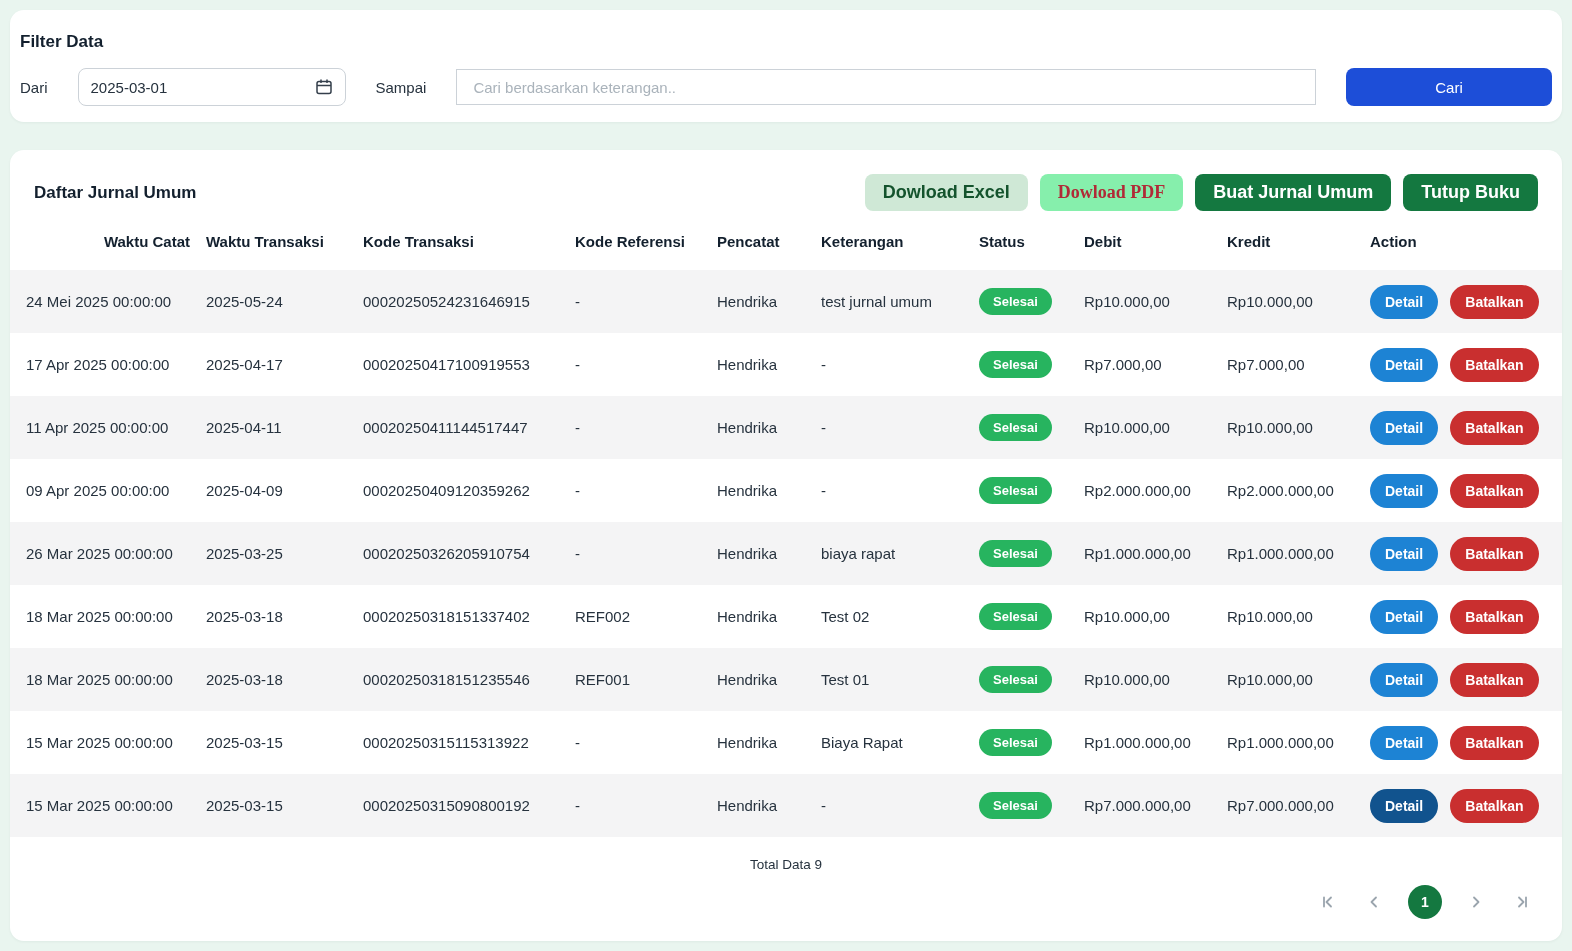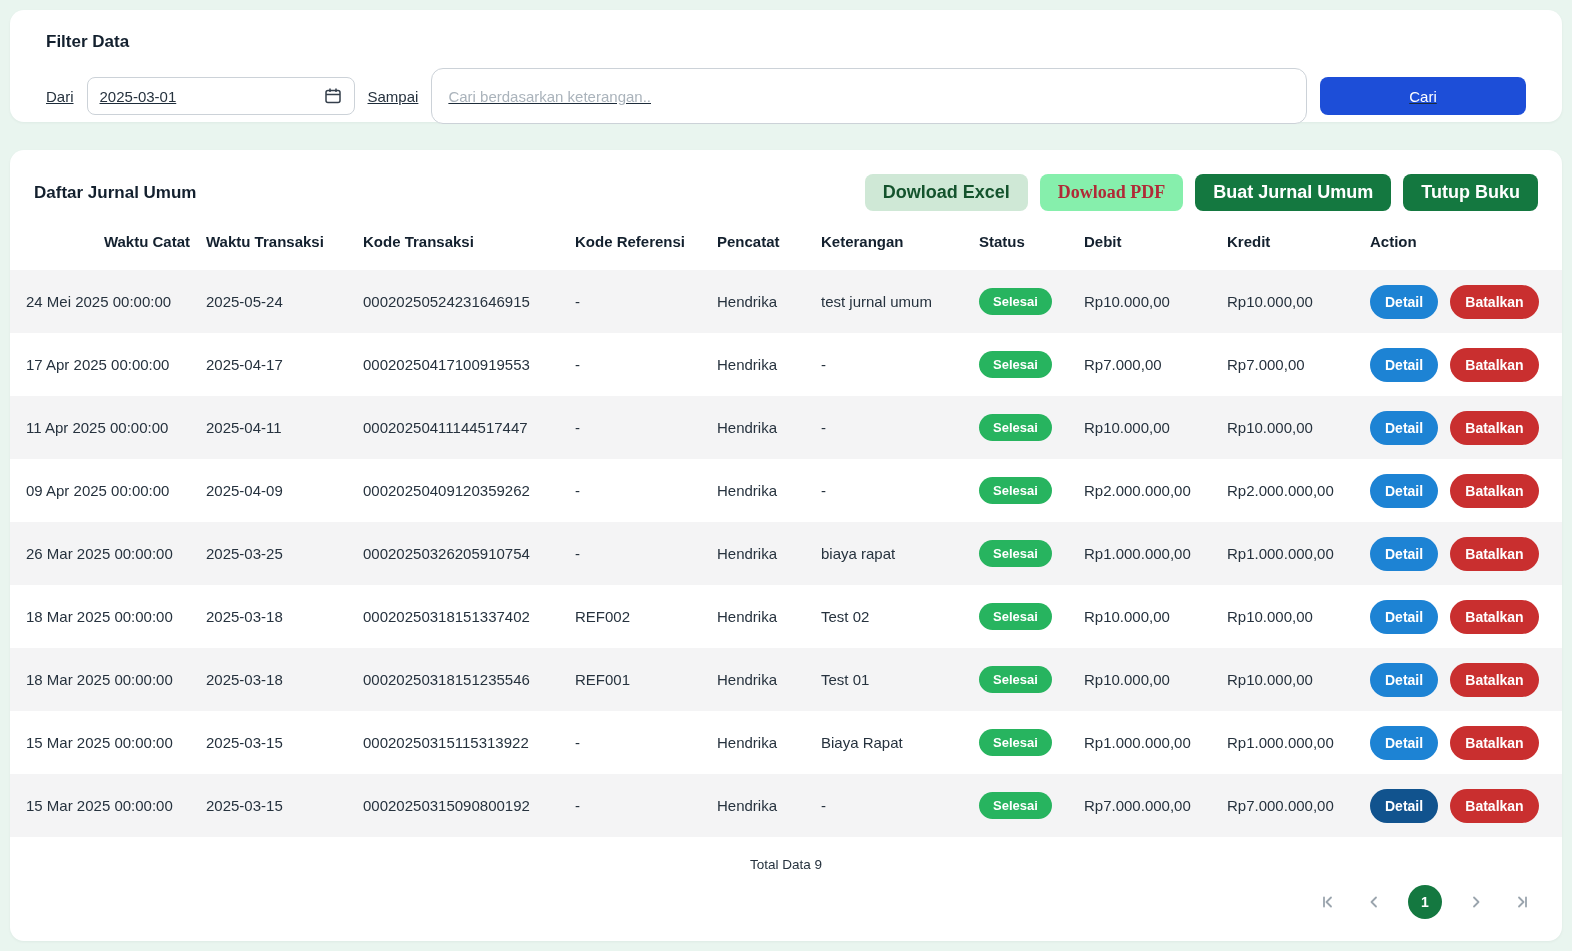--- a/index.html
+++ b/index.html
@@ -11,35 +11,35 @@
     overflow:hidden;
   }
   .page { padding:10px; }
   .card {
     background:#ffffff;
     border-radius:14px;
     box-shadow:0 1px 3px rgba(20,40,30,0.05);
   }
 
   
-  .filter-card { padding:22px 36px 26px; height:112px; }
+  .filter-card { padding:22px 10px 26px; height:112px; }
   .filter-title { font-size:17px; font-weight:bold; color:#13202e; margin-bottom:16px; }
-  .filter-row { display:flex; align-items:center; gap:13px;text-decoration:underline; }
+  .filter-row { display:flex; align-items:center; gap:30px; }
   .fld-label { font-size:15px; color:#26323e; }
   .date-input {
     display:flex; align-items:center; justify-content:space-between;
     width:268px; height:38px;
     border:1px solid #ccd2d8; border-radius:8px;
     padding:0 12px; background:#fff; cursor:pointer;
   }
   .date-value { font-size:15px; color:#26323e; }
   .cal-icon { display:inline-flex; }
   .search-input {
-    flex:1; height:56px;
-    border:1px solid #ccd2d8; border-radius:12px;
+    flex:1; height:36px;
+    border:1px solid #ccd2d8; border-radius:0;
     padding:0 16px; font-size:15px; color:#26323e;
     font-family:"Liberation Sans", sans-serif;
     outline:none;
   }
   .search-input::placeholder { color:#aab3bb; }
   .cari-btn {
     width:206px; height:38px; flex:0 0 206px;
     background:#1d4ed8; color:#ffffff;
     border:none; border-radius:8px;
     font-size:15px; font-family:"Liberation Sans", sans-serif;

